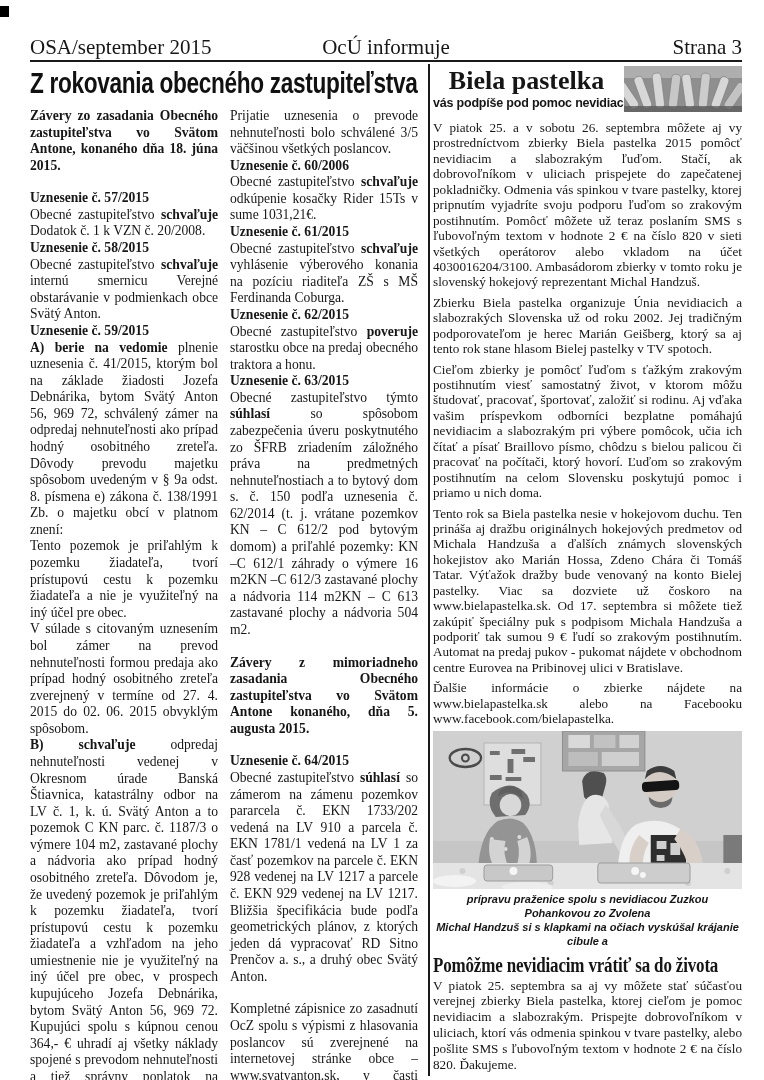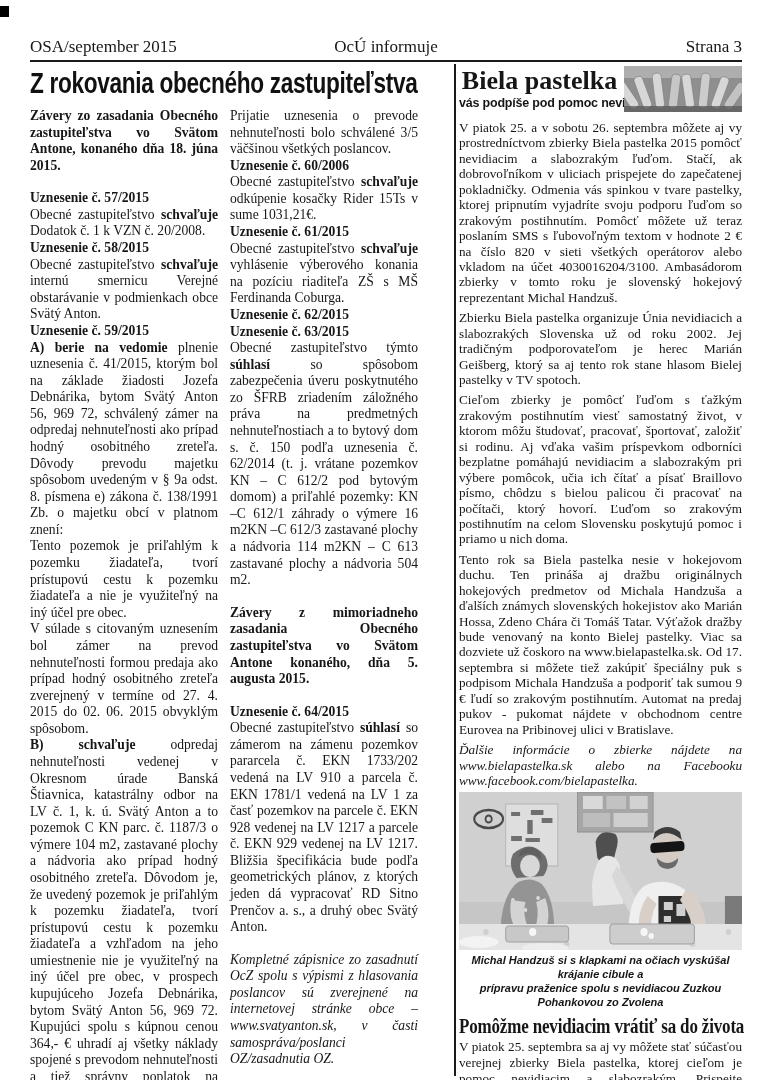--- a/index.html
+++ b/index.html
@@ -11,45 +11,45 @@
     color:#161616;
     overflow:hidden;
     box-sizing:border-box;
     padding:36px 22px 0 30px;
     font-family:"Liberation Serif", serif;
   }
   .scan-mark{position:absolute;left:0;top:6px;width:9px;height:11px;background:#000;}
   
   .hdr{
     display:grid;grid-template-columns:1fr auto 1fr;align-items:end;
-    font-size:17px;line-height:22px;
+    font-size:21px;line-height:22px;
     border-bottom:2.5px solid #1a1a1a;
     padding-bottom:2px;
     gap:20px;
   }
   .hdr .c{text-align:right;}
   .hdr .r{text-align:right;}
   
-  .content{display:flex;align-items:stretch;margin-top:2px;height:1012px;gap:26px;}
+  .content{display:flex;align-items:stretch;margin-top:2px;height:1012px;}
   .left-sec{width:398px;padding-right:10px;box-sizing:border-box;}
   .right-sec{flex:1;border-left:2px solid #1a1a1a;padding-left:3px;min-width:0;}
   
   .headline{
     font-family:"Liberation Sans", sans-serif;
     font-weight:bold;font-size:29px;line-height:34px;
     letter-spacing:-0.4px;white-space:nowrap;
     transform:scaleX(0.78);transform-origin:left center;
     margin:2px 0 8px 0;color:#111;
   }
   .cols{display:flex;gap:12px;}
   .col{width:188px;font-size:13.6px;line-height:1.22;text-align:justify;}
   .col p{margin:0;}
   .col p.gap{margin-top:16px;}
   .b{font-weight:bold;}
-  .i{font-style:italic;}
+  .i{}
   
   .rc-head{display:flex;align-items:flex-start;gap:4px;margin-top:2px;}
   .rc-head-left{flex:1;min-width:0;text-align:center;}
   .rc-title{
     font-family:"Liberation Serif", serif;font-weight:bold;
     font-size:26px;line-height:30px;margin:0;white-space:nowrap;
   }
   .rc-subtitle{
     font-family:"Liberation Sans", sans-serif;font-weight:bold;
     font-size:12.5px;line-height:15px;letter-spacing:-0.2px;white-space:nowrap;
@@ -101,20 +101,21 @@
             <p><span>V súlade s citovaným uznesením bol zámer na prevod nehnuteľnosti formou predaja ako prípad hodný osobitného zreteľa zverejnený v termíne od 27. 4. 2015 do 02. 06. 2015 obvyklým spôsobom.</span></p>
             <p><span class="b">B) schvaľuje</span><span> odpredaj nehnuteľnosti vedenej v Okresnom úrade Banská Štiavnica, katastrálny odbor na LV č. 1, k. ú. Svätý Anton a to pozemok C KN parc. č. 1187/3 o výmere 104 m2, zastavané plochy a nádvoria ako prípad hodný osobitného zreteľa. Dôvodom je, že uvedený pozemok je priľahlým k pozemku žiadateľa, tvorí prístupovú cestu k pozemku žiadateľa a vzhľadom na jeho umiestnenie nie je využiteľný na iný účel pre obec, v prospech kupujúceho Jozefa Debnárika, bytom Svätý Anton 56, 969 72. Kupujúci spolu s kúpnou cenou 364,- € uhradí aj všetky náklady spojené s prevodom nehnuteľnosti a tiež správny poplatok na podanie návrhu na vklad do KN vo výške 66,- €</span></p>
           </div>
         <div class="col">
             <p><span>Prijatie uznesenia o prevode nehnuteľnosti bolo schválené 3/5 väčšinou všetkých poslancov.</span></p>
             <p><span class="b">Uznesenie č. 60/2006</span></p>
             <p><span>Obecné zastupiteľstvo </span><span class="b">schvaľuje</span><span> odkúpenie kosačky Rider 15Ts v sume 1031,21€.</span></p>
             <p><span class="b">Uznesenie č. 61/2015</span></p>
             <p><span>Obecné zastupiteľstvo </span><span class="b">schvaľuje</span><span> vyhlásenie výberového konania na pozíciu riaditeľa ZŠ s MŠ Ferdinanda Coburga.</span></p>
             <p><span class="b">Uznesenie č. 62/2015</span></p>
+            <p><span>Obecné zastupiteľstvo </span><span class="b">poveruje</span><span> starostku obce na predaj obecného traktora a honu.</span></p>
             <p><span class="b">Uznesenie č. 63/2015</span></p>
             <p><span>Obecné zastupiteľstvo týmto </span><span class="b">súhlasí</span><span> so spôsobom zabezpečenia úveru poskytnutého zo ŠFRB zriadením záložného práva na predmetných nehnuteľnostiach a to bytový dom s. č. 150 podľa uznesenia č. 62/2014 (t. j. vrátane pozemkov KN – C 612/2 pod bytovým domom) a priľahlé pozemky: KN –C 612/1 záhrady o výmere 16 m2KN –C 612/3 zastavané plochy a nádvoria 114 m2KN – C 613 zastavané plochy a nádvoria 504 m2.</span></p>
             <p class="gap"><span class="b">Závery z mimoriadneho zasadania Obecného zastupiteľstva vo Svätom Antone konaného, dňa 5. augusta 2015.</span></p>
             <p class="gap"><span class="b">Uznesenie č. 64/2015</span></p>
             <p><span>Obecné zastupiteľstvo </span><span class="b">súhlasí</span><span> so zámerom na zámenu pozemkov pararcela č. EKN 1733/202 vedená na LV 910 a parcela č. EKN 1781/1 vedená na LV 1 za časť pozemkov na parcele č. EKN 928 vedenej na LV 1217 a parcele č. EKN 929 vedenej na LV 1217. Bližšia špecifikácia bude podľa geometrických plánov, z ktorých jeden dá vypracovať RD Sitno Prenčov a. s., a druhý obec Svätý Anton.</span></p>
             <p class="gap"><span class="i">Kompletné zápisnice zo zasadnutí OcZ spolu s výpismi z hlasovania poslancov sú zverejnené na internetovej stránke obce – www.svatyanton.sk, v časti samospráva/poslanci OZ/zasadnutia OZ.</span></p>
           </div>
       </div>
     </div>
 
@@ -225,22 +226,22 @@
         <ellipse cx="22" cy="150" rx="22" ry="6" fill="#f3f3f3"></ellipse>
         <ellipse cx="96" cy="156" rx="26" ry="5" fill="#ededed"></ellipse>
         <g fill="#f6f6f6">
             <circle cx="82" cy="140" r="4"></circle>
             <circle cx="206" cy="140" r="4"></circle>
             <circle cx="214" cy="144" r="3"></circle>
           </g>
       </svg>
 
       <div class="caption">
+        <div>prípravu praženice spolu s nevidiacou Zuzkou Pohankovou zo Zvolena</div>
         <div>Michal Handzuš si s klapkami na očiach vyskúšal krájanie cibule a</div>
-        <div>prípravu praženice spolu s nevidiacou Zuzkou Pohankovou zo Zvolena</div>
       </div>
 
       <div class="bottom-head">Pomôžme nevidiacim vrátiť sa do života</div>
 
       <div class="bottom-wrap">
         <p class="bottom-body">V piatok 25. septembra sa aj vy môžete stať súčasťou verejnej zbierky Biela pastelka, ktorej cieľom je pomoc nevidiacim a slabozrakým. Prispejte dobrovoľníkom v uliciach, ktorí vás odmenia spinkou v tvare pastelky, alebo pošlite SMS s ľubovoľným textom v hodnote 2 € na číslo 820. Ďakujeme.</p>
 
       </div>
 
     </div>

